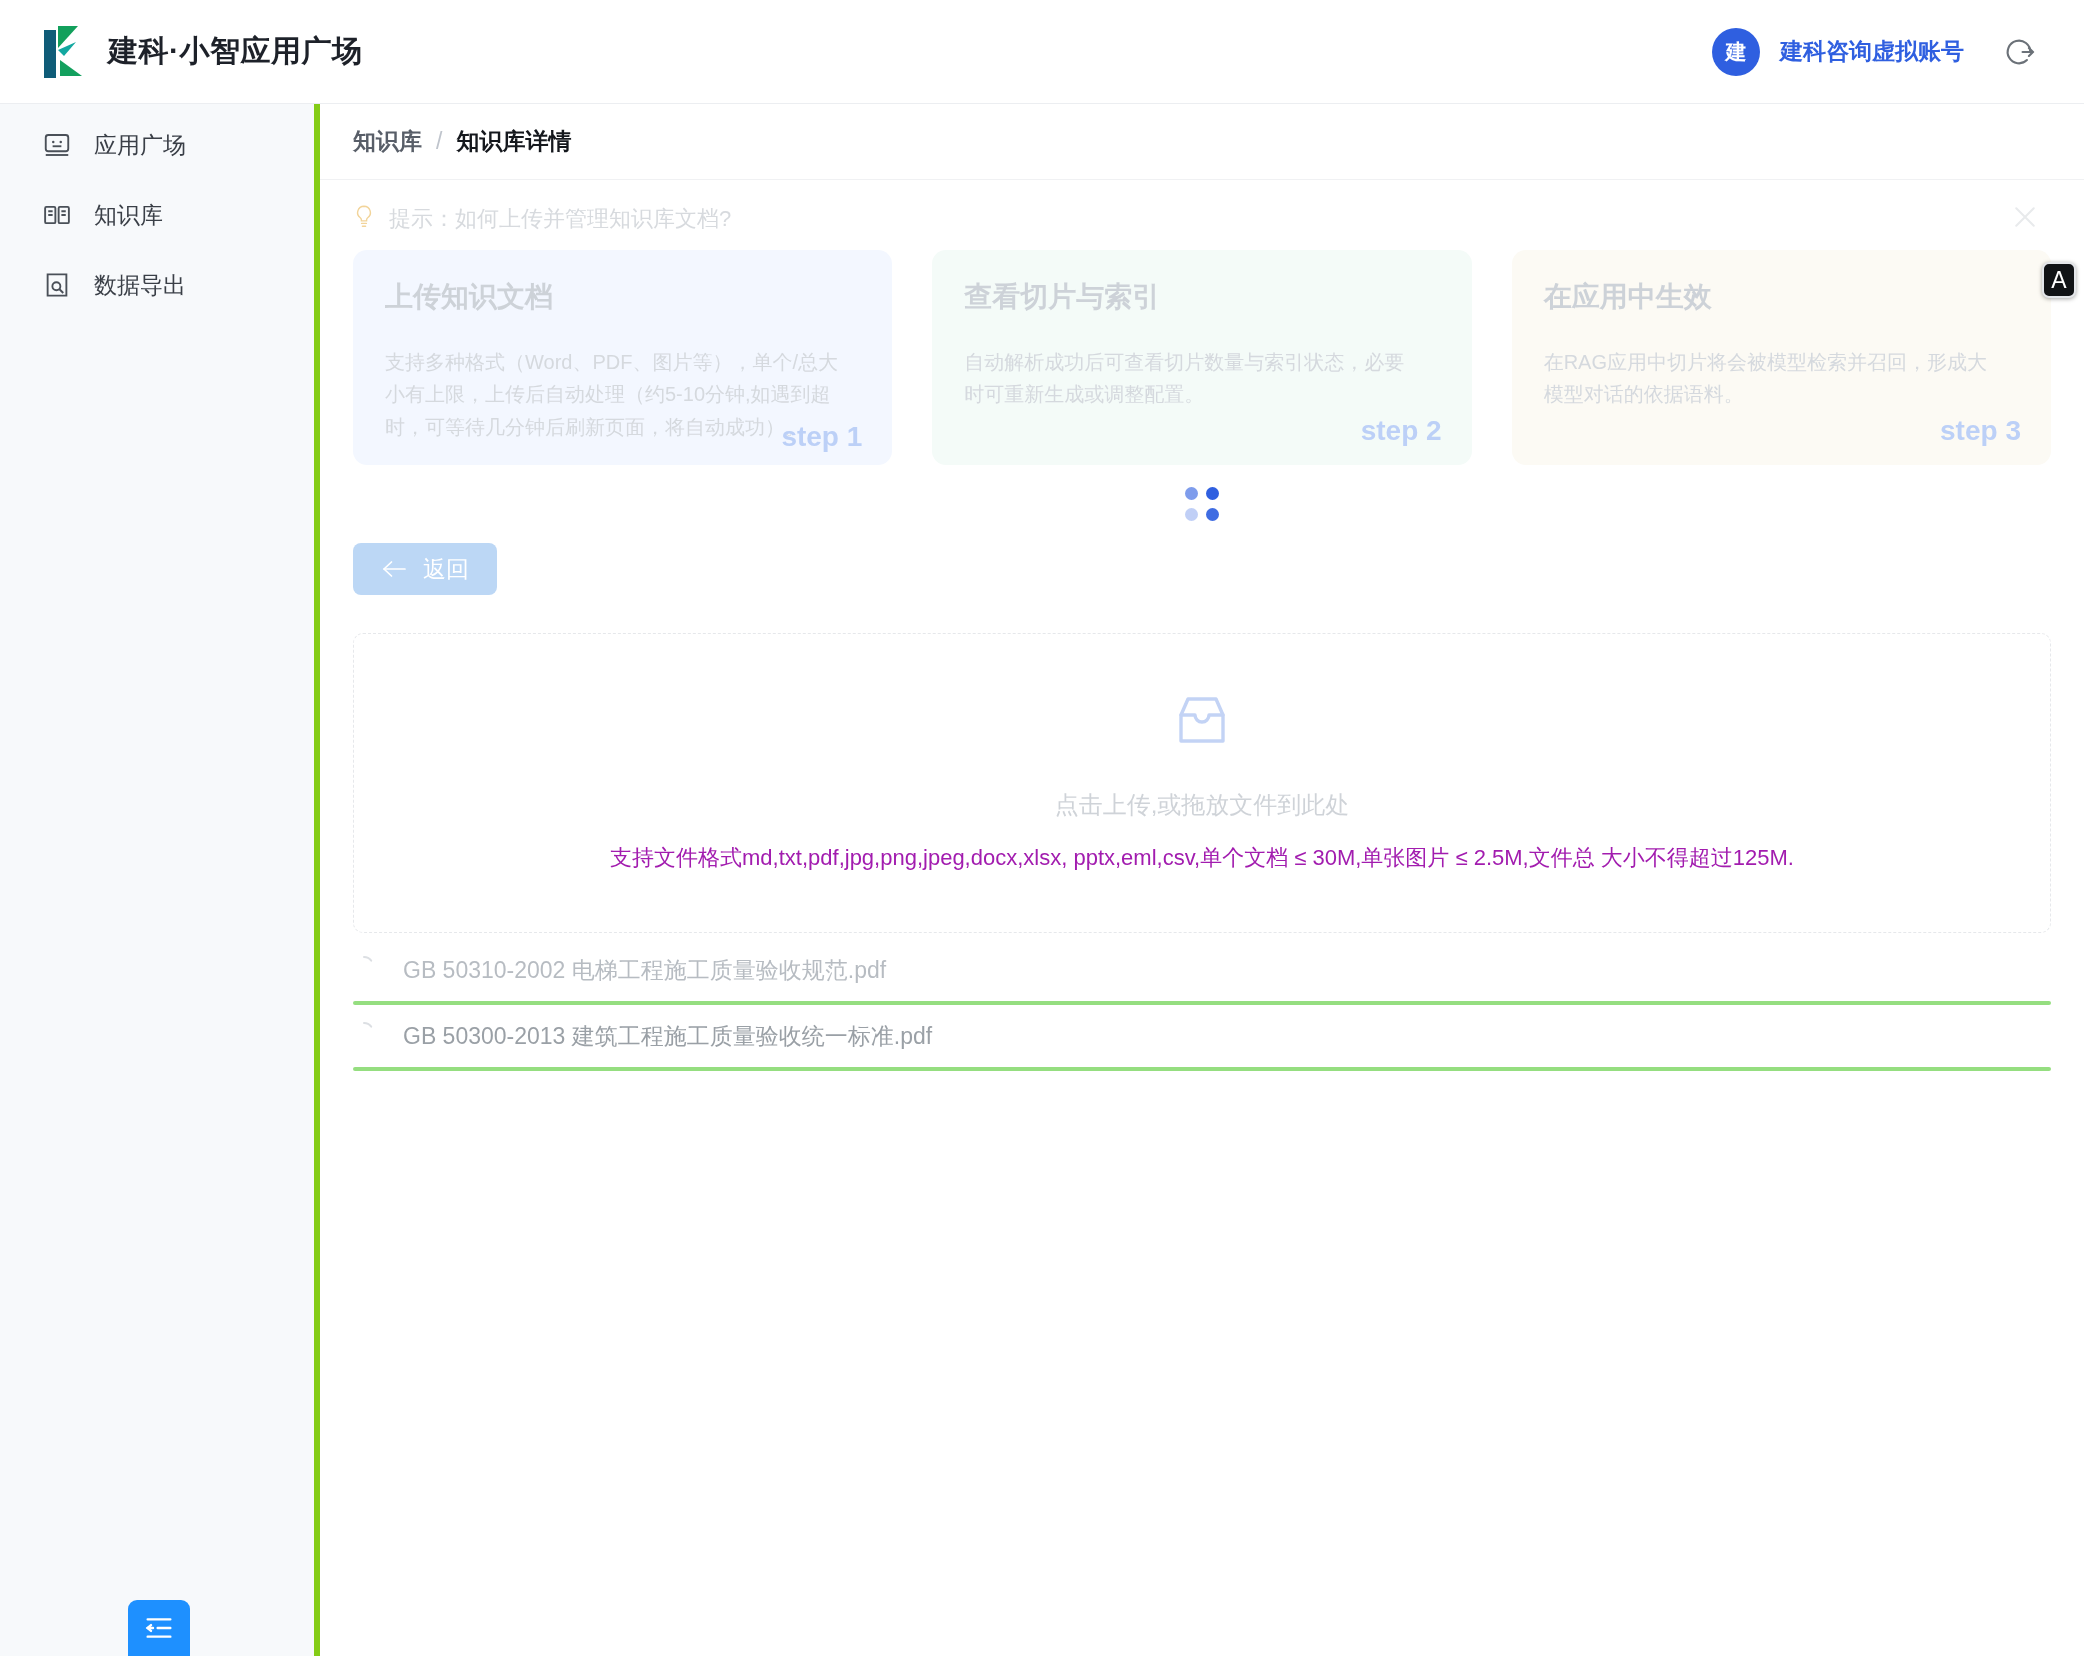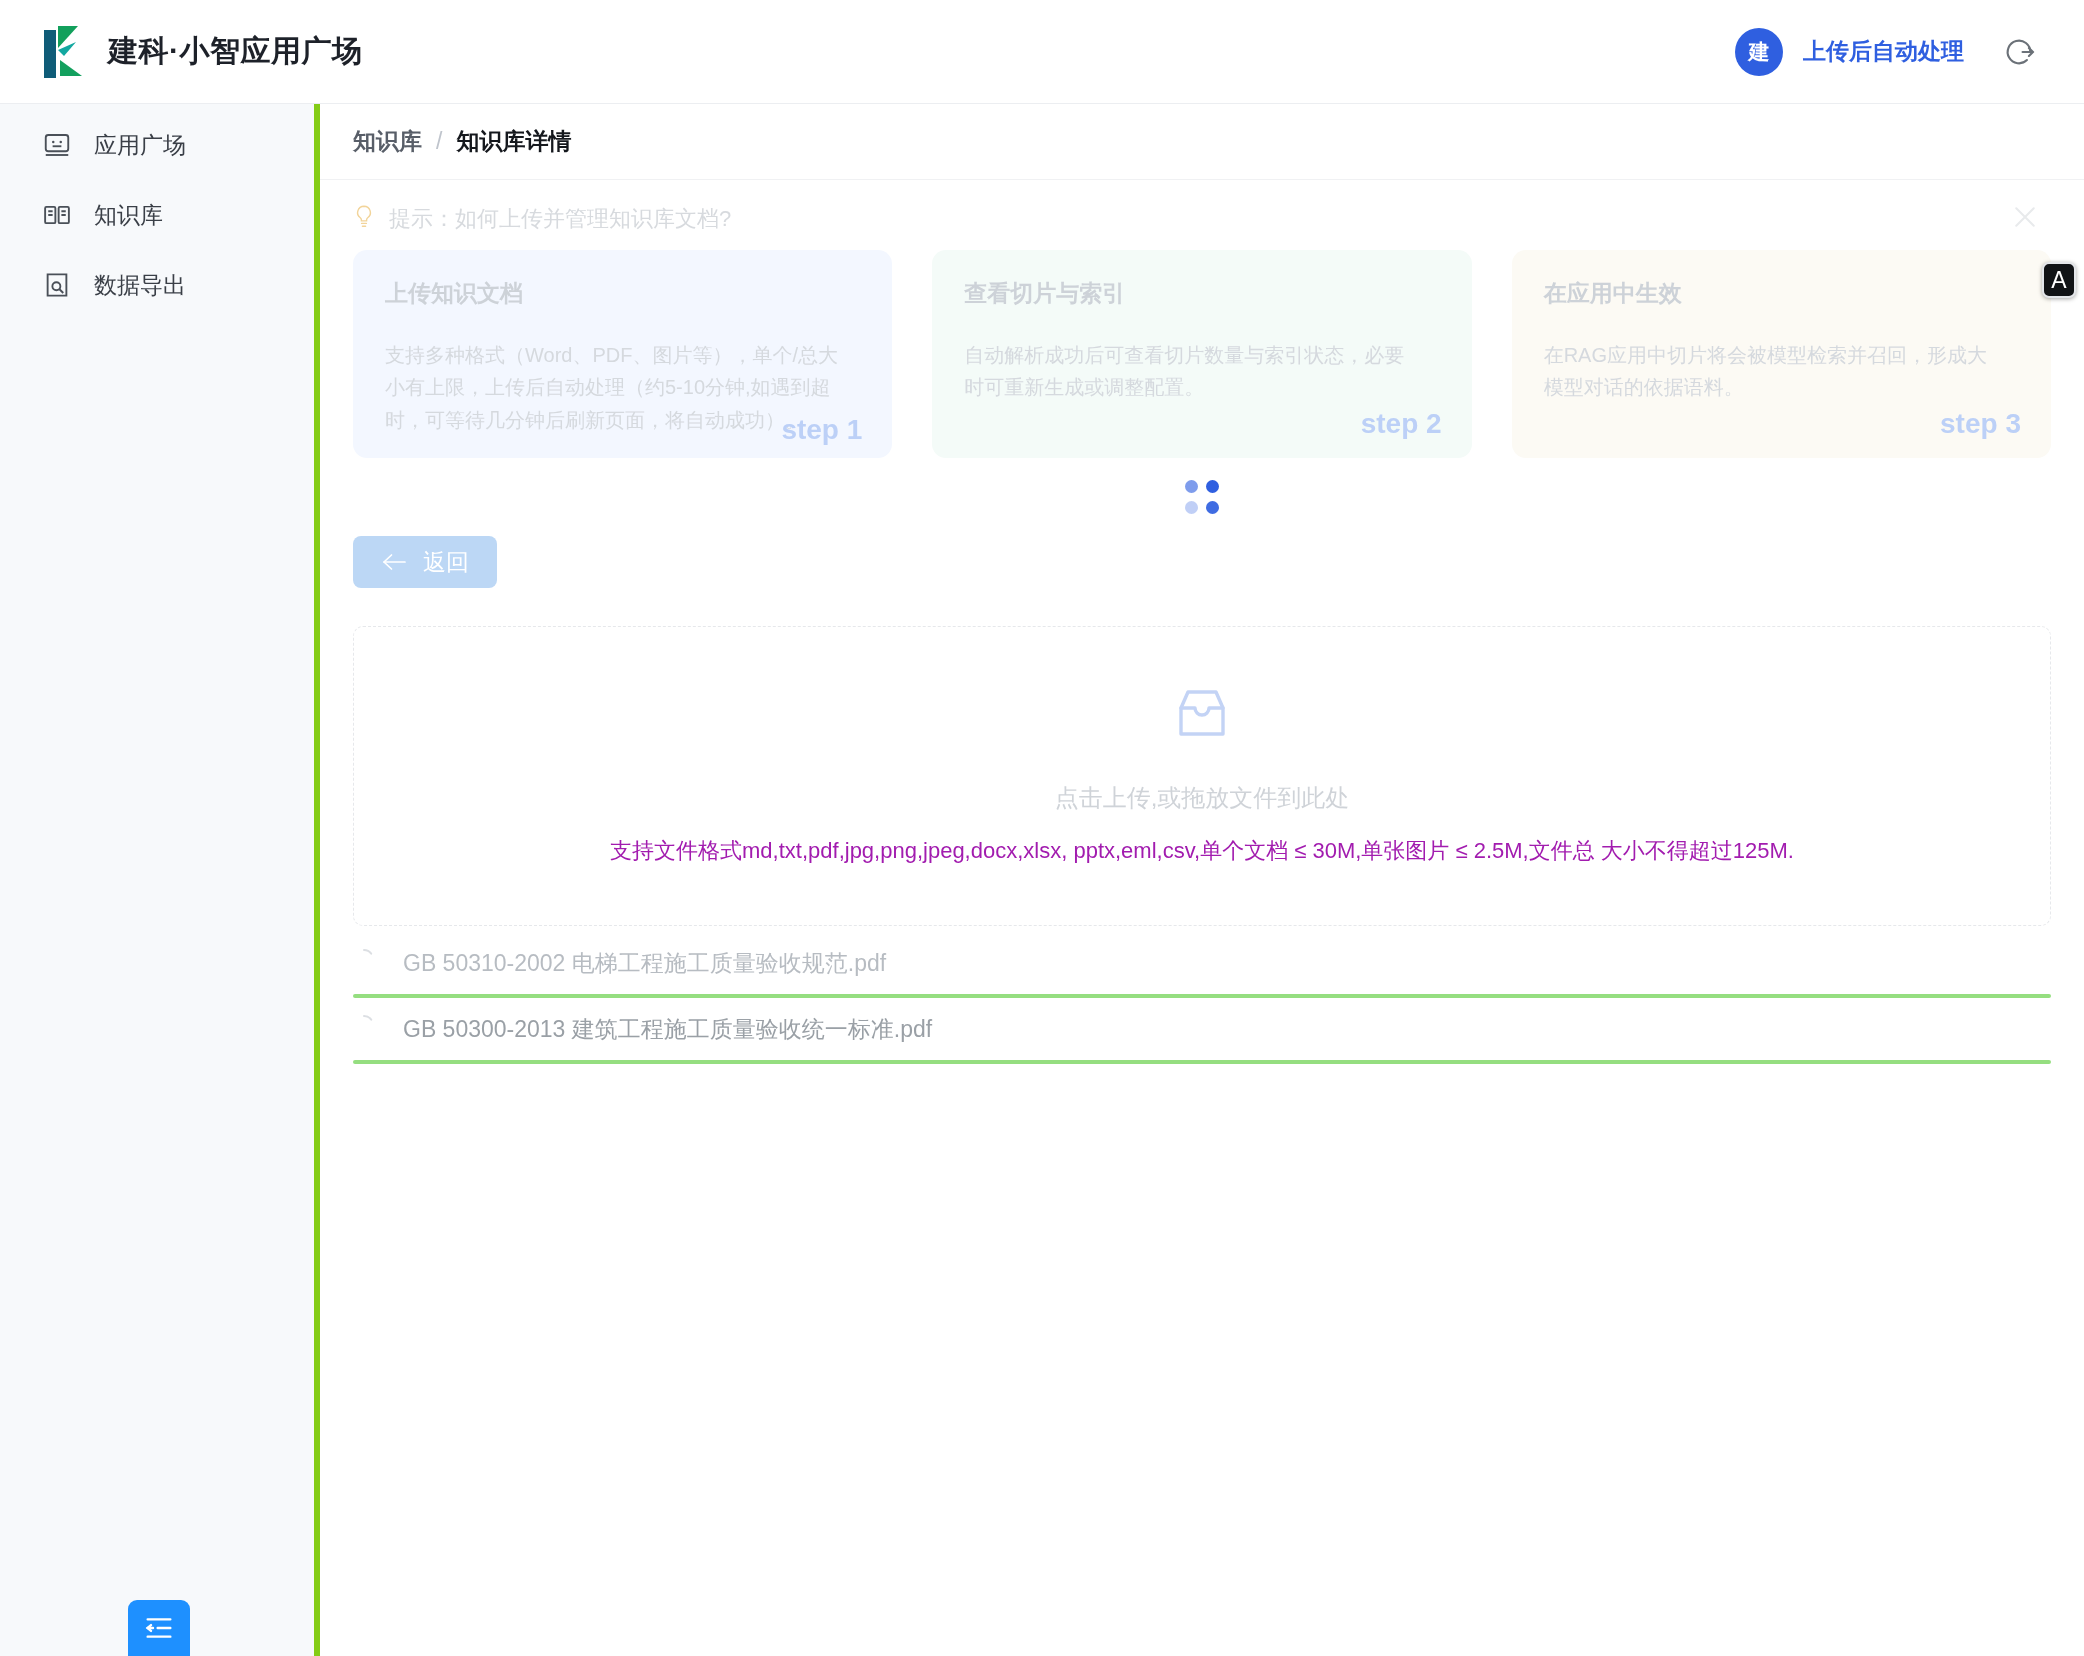--- a/index.html
+++ b/index.html
@@ -76,21 +76,21 @@
   
   .cards { display:flex; gap:40px; padding:16px 33px 0 33px; }
   .card {
     flex:1 1 0; min-height:205px; border-radius:14px;
     padding:28px 32px 22px 32px; position:relative;
     display:flex; flex-direction:column;
   }
   .card.c1 { background:#f3f7ff; }
   .card.c2 { background:#f4fbf8; }
   .card.c3 { background:#fcfaf4; }
-  .card-title { font-size:23px; font-weight:700; color:#cdd2d8; margin-bottom:30px; }
+  .card-title { font-size:28px; font-weight:700; color:#cdd2d8; margin-bottom:30px; }
   .card-desc { font-size:20px; line-height:1.62; color:#d5d9de; max-width:96%; }
   .card-step {
     position:absolute; right:30px; bottom:18px;
     font-size:28px; font-weight:700; color:#bcd0f7;
   }
   .card.c1 .card-step { bottom:12px; }
 
   
   .a-badge {
     position:absolute; right:8px; top:262px;
@@ -154,21 +154,21 @@
           <polygon points="14,0 34,0 14,22" fill="#12a05c"></polygon>
           <polygon points="14,24 32,16 20,30" fill="#13a8a0"></polygon>
           <polygon points="16,34 38,50 16,50" fill="#13a05e"></polygon>
         </svg>
       </span>
       <span class="brand-title">建科·小智应用广场</span>
     </div>
 
     <div class="account">
       <span class="avatar">建</span>
-      <span class="account-name">上传后自动处理</span>
+      <span class="account-name">建科咨询虚拟账号</span>
       <span>
         <svg class="logout-icon" viewBox="0 0 24 24" fill="none" stroke="#6b7178" stroke-width="1.5" stroke-linecap="round">
           <path d="M20 12a8 8 0 1 0-2.4 5.7"></path>
           <path d="M14.5 12h7"></path>
           <path d="M19 9.2 21.8 12 19 14.8"></path>
         </svg>
       </span>
     </div>
   </div>
 

